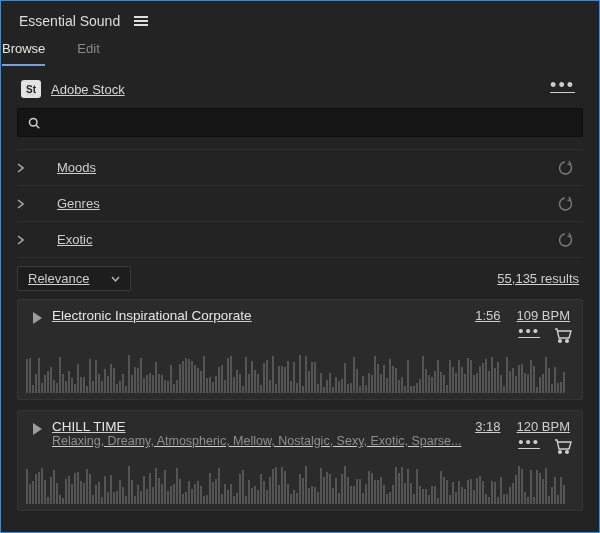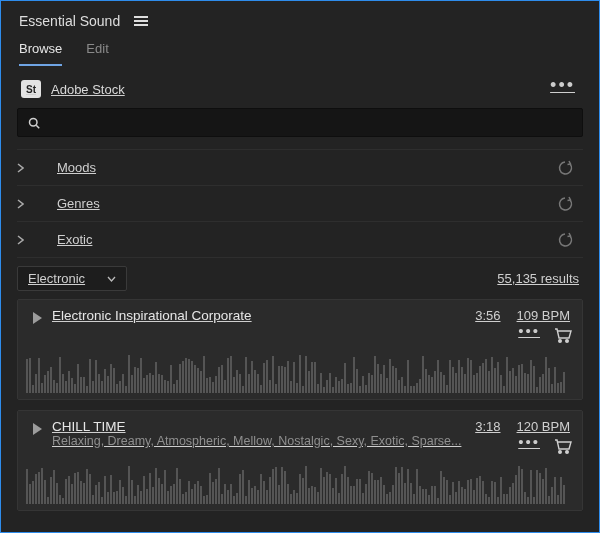--- a/index.html
+++ b/index.html
@@ -4,21 +4,21 @@
 <style>
   * { margin: 0; padding: 0; box-sizing: border-box; font-family: -apple-system, "Segoe UI", "Helvetica Neue", Arial, sans-serif; }
   html, body { width: 600px; height: 533px; background: #232323; color: #cfcfcf; overflow: hidden; }
   .panel { width: 600px; height: 533px; background: #232323; border: 1px solid #2e8ceb; display: flex; flex-direction: column; font-size: 13px; }
 
   .header { display: flex; align-items: center; gap: 14px; padding: 12px 16px 6px 18px; }
   .header .title { font-size: 14px; font-weight: 400; color: #dedede; }
   .menu-icon { width: 16px; height: 14px; cursor: pointer; }
   .menu-icon .bar { height: 2px; background: #dedede; margin: 2px 0; width: 14px; }
 
-  .tabs { display: flex; gap: 24px; padding: 6px 18px 0 18px; }
+  .tabs { display: flex; gap: 32px; padding: 6px 18px 0 1px; }
   .tab { padding-bottom: 8px; color: #8a8a8a; cursor: pointer; }
   .tab.active { color: #e6e6e6; border-bottom: 2px solid #6fa4e4; }
 
   .content { flex: 1; padding: 10px 16px 0 16px; display: flex; flex-direction: column; overflow: hidden; text-decoration: underline; }
 
   .stock-row { display: flex; align-items: center; gap: 10px; padding: 4px 4px 10px 4px; }
   .stock-badge { width: 20px; height: 18px; background: #e3e3e3; color: #232323; border-radius: 3px; display: flex; align-items: center; justify-content: center; font-size: 10px; font-weight: 700; }
   .stock-row .label { flex: 1; color: #d9d9d9; font-size: 13px; }
   .dots { font-size: 18px; color: #ccc; letter-spacing: 2px; cursor: pointer; padding: 0 4px; margin-top:-8px; }
 
@@ -135,21 +135,21 @@
               <path d="M13 5 A6 6 0 1 1 8 3"></path>
               <path d="M12 2 L13.5 5 L10.5 5.5"></path>
             </svg>
         </span>
       </div>
       <div class="sep-bottom"></div>
     </div>
 
     <div class="sortbar">
       <div class="sort-select">
-        <span>Electronic</span>
+        <span>Relevance</span>
         <span class="chev-down">
           <svg width="9" height="6" viewBox="0 0 9 6">
               <path d="M1 1 L4.5 5 L8 1" stroke="#bbb" stroke-width="1.3" fill="none"></path>
             </svg>
         </span>
       </div>
       <div class="results-count">55,135 results</div>
     </div>
 
     <div class="tracks">
@@ -157,21 +157,21 @@
       <div class="track">
         <div class="track-top">
           <div class="play-btn">
               <div class="play-tri"></div>
             </div>
           <div class="track-info">
             <div class="track-title">Electronic Inspirational Corporate</div>
           </div>
           <div class="track-meta">
             <div class="meta-top">
-              <span class="duration">3:56</span>
+              <span class="duration">1:56</span>
               <span class="bpm">109 BPM</span>
             </div>
             <div class="meta-bottom">
               <span class="dots" style="font-size:15px;">•••</span>
               <span class="cart-icon">
                 <svg width="18" height="16" viewBox="0 0 18 16" fill="none" stroke="#cfcfcf" stroke-width="1.4">
                     <path d="M1 2 H3 L5 11 H15 L17 4 H4"></path>
                     <circle cx="6" cy="14" r="1.3" fill="#cfcfcf"></circle>
                     <circle cx="13" cy="14" r="1.3" fill="#cfcfcf"></circle>
                   </svg>

